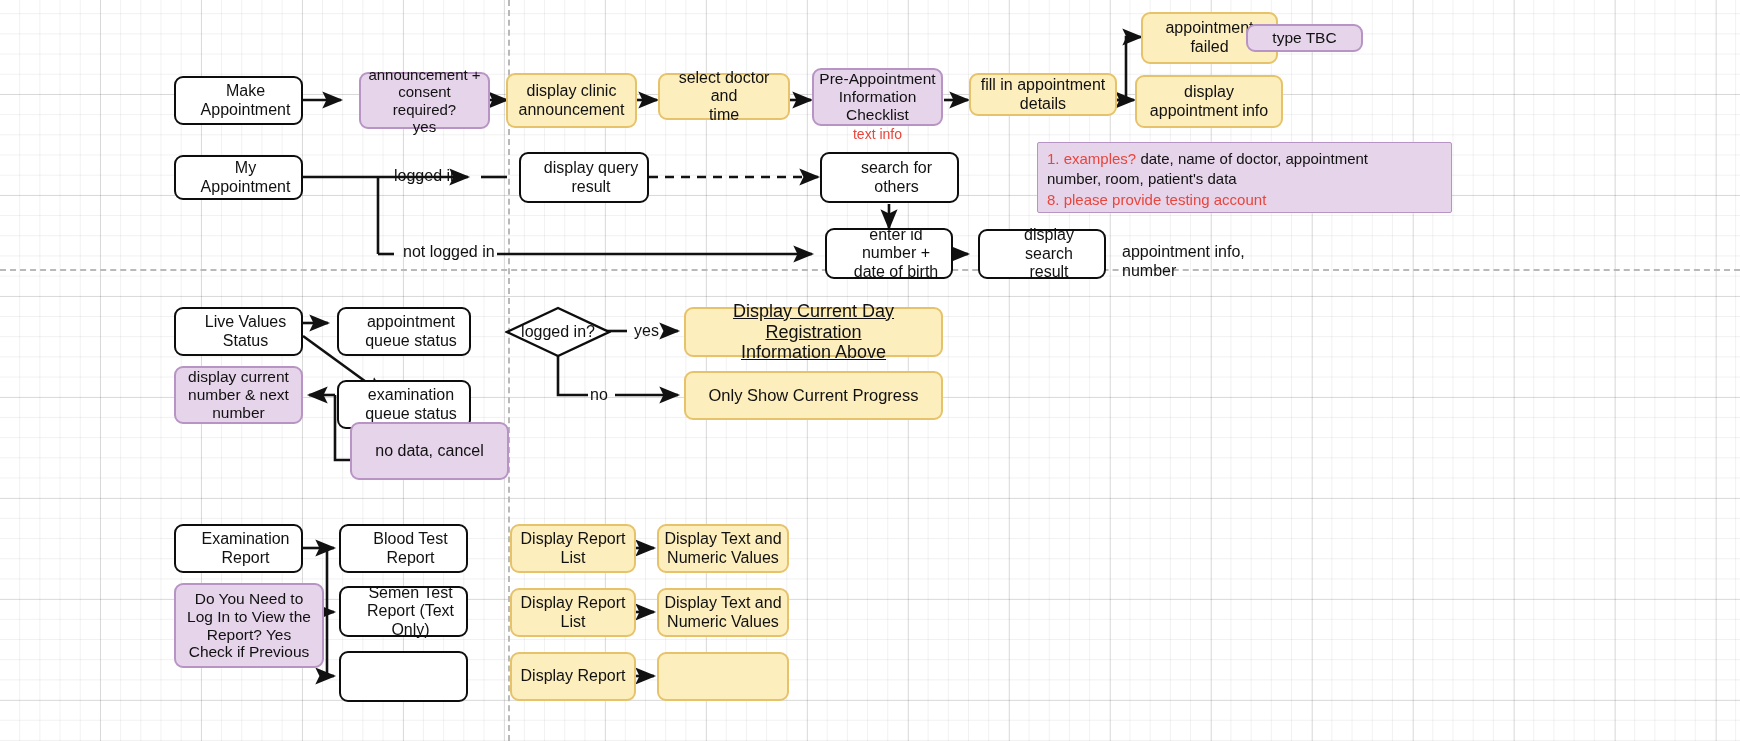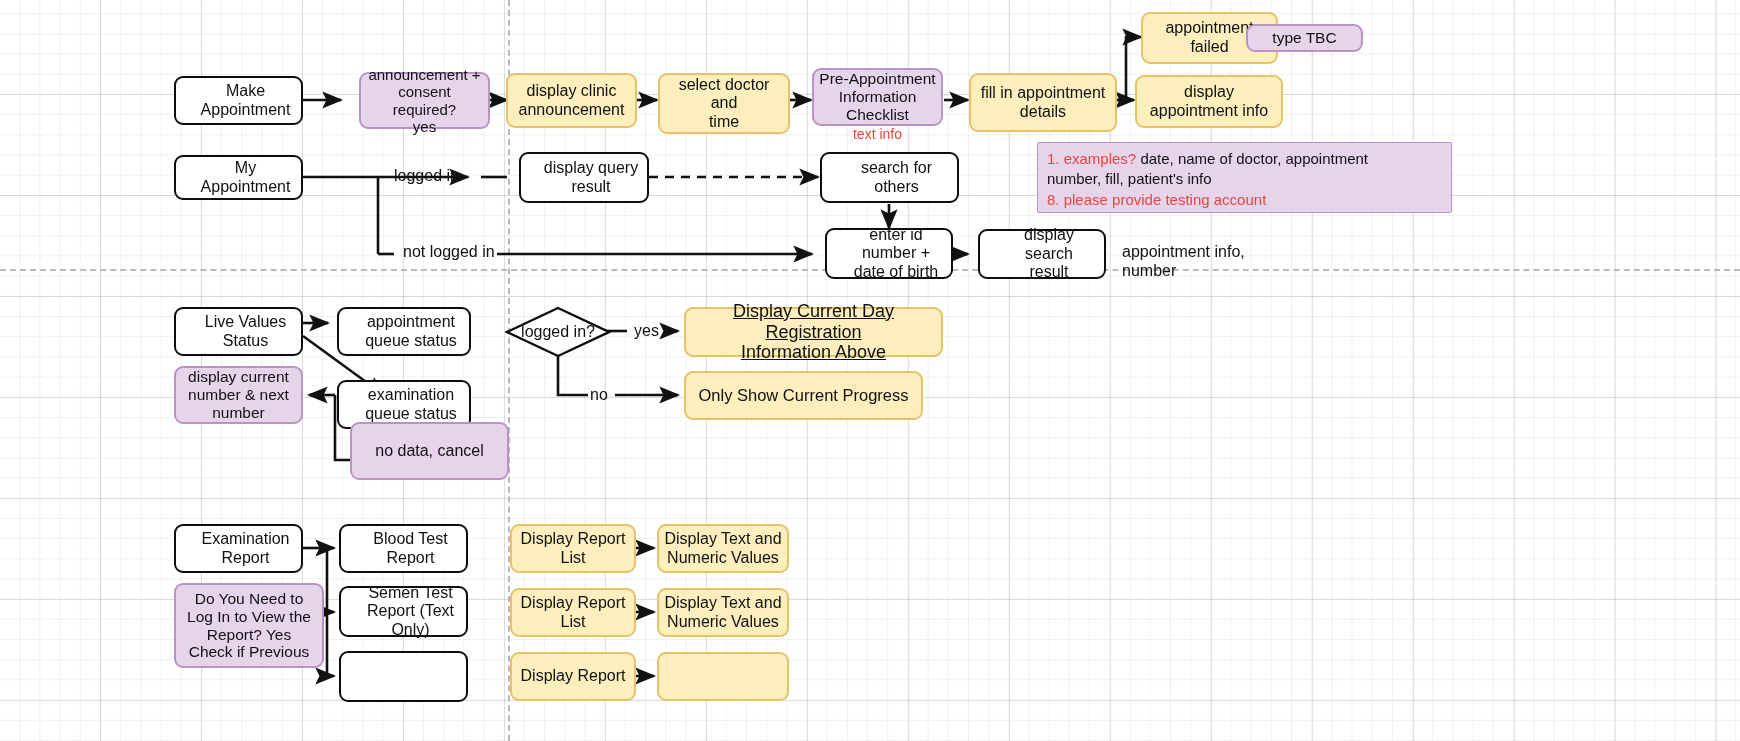--- a/index.html
+++ b/index.html
@@ -187,44 +187,44 @@
   <div class="node n-white" style="left:174px; top:76px; width:129px; height:49px; font-size:16px;">Make
 Appointment</div>
 
   <div class="node n-purple" style="left:351px; top:72px; width:131px; height:57px; font-size:15px;margin-left:8px;">announcement +
 consent required?
 yes</div>
 
   <div class="node n-yellow" style="left:506px; top:73px; width:131px; height:55px; font-size:16px;">display clinic
 announcement</div>
 
-  <div class="node n-yellow" style="left:658px; top:73px; width:132px; height:61px; font-size:16px;">select doctor and
+  <div class="node n-yellow" style="left:658px; top:73px; width:132px; height:47px; font-size:16px;">select doctor and
 time</div>
 
   <div class="node n-purple" style="left:812px; top:68px; width:131px; height:58px; font-size:15.5px;">Pre-Appointment
 Information
 Checklist</div>
 
   <div class="node n-plain note-red" style="left:812px; top:125px; width:131px; height:18px; font-size:14px;">text info</div>
 
-  <div class="node n-yellow" style="left:969px; top:73px; width:148px; height:59px; font-size:16px;">fill in appointment
+  <div class="node n-yellow" style="left:969px; top:73px; width:148px; height:43px; font-size:16px;">fill in appointment
 details</div>
 
   <div class="node n-yellow" style="left:1141px; top:12px; width:137px; height:52px; font-size:16px;">appointment
 failed</div>
 
   <div class="node n-purple" style="left:1246px; top:24px; width:117px; height:28px; font-size:15.5px; z-index:5;">type TBC</div>
 
   <div class="node n-yellow" style="left:1135px; top:75px; width:148px; height:53px; font-size:16px;">display
 appointment info</div>
 
   <div class="n-note" style="position:absolute; left:1037px; top:142px; width:395px; height:57px; font-size:15px;">
     <div>
       <span class="note-red">1. examples?</span><span class="note-blk"> date, name of doctor, appointment</span><br>
-      <span class="note-blk">number, fill, patient's info</span><br>
+      <span class="note-blk">number, room, patient's data</span><br>
       <span class="note-red">8. please provide testing account</span>
     </div>
   </div>
 
   <div class="node n-white" style="left:174px; top:155px; width:129px; height:45px; font-size:16px;">My Appointment</div>
 
   <div class="edge-label" style="left:394px; top:167px; font-size:16px;">logged in</div>
 
   <div class="edge-label" style="left:403px; top:243px; font-size:16px;">not logged in</div>
 
@@ -265,21 +265,21 @@
     <span class="dlabel">logged in?</span>
   </div>
 
   <div class="edge-label" style="left:634px; top:322px; font-size:16px;">yes</div>
 
   <div class="edge-label" style="left:590px; top:386px; font-size:16px;">no</div>
 
   <div class="node n-yellow" style="left:684px; top:307px; width:259px; height:50px; font-size:18px;text-decoration:underline;">Display Current Day Registration
 Information Above</div>
 
-  <div class="node n-yellow" style="left:684px; top:371px; width:239px; height:49px; font-size:16.5px;">Only Show Current Progress</div>
+  <div class="node n-yellow" style="left:684px; top:371px; width:259px; height:49px; font-size:16.5px;">Only Show Current Progress</div>
 
   <div class="node n-white" style="left:174px; top:524px; width:129px; height:49px; font-size:16px;">Examination
 Report</div>
 
   <div class="node n-purple" style="left:174px; top:583px; width:150px; height:85px; font-size:15.5px;">Do You Need to
 Log In to View the
 Report? Yes
 Check if Previous</div>
 
   <div class="node n-white" style="left:339px; top:524px; width:129px; height:49px; font-size:16px;">Blood Test Report</div>

